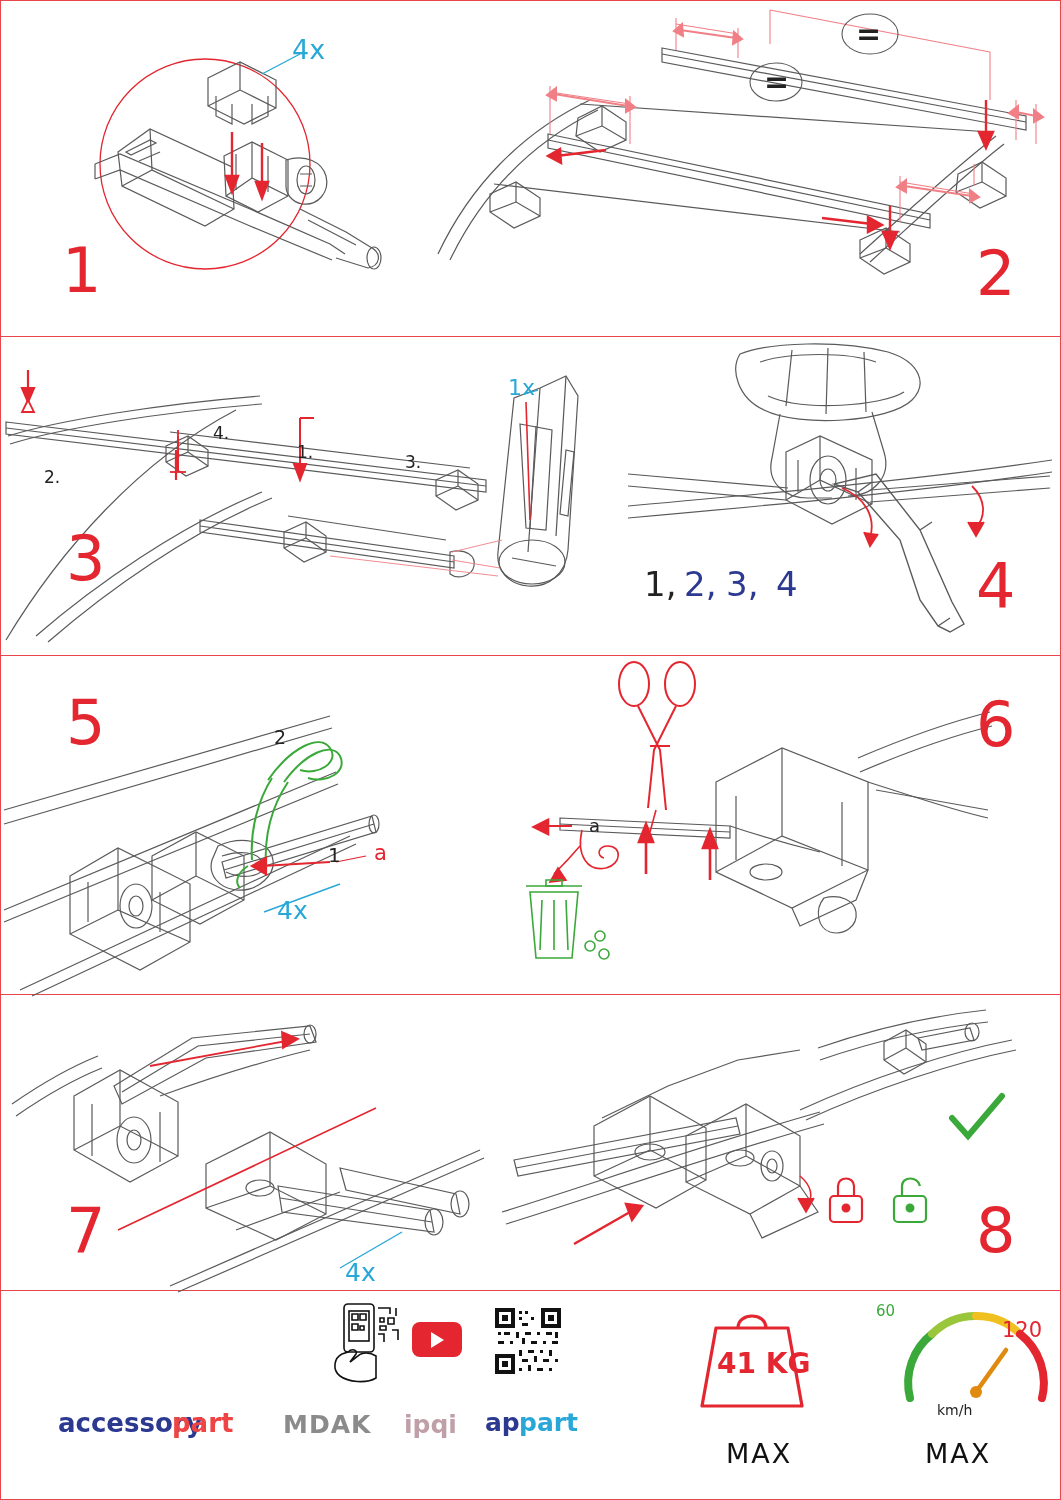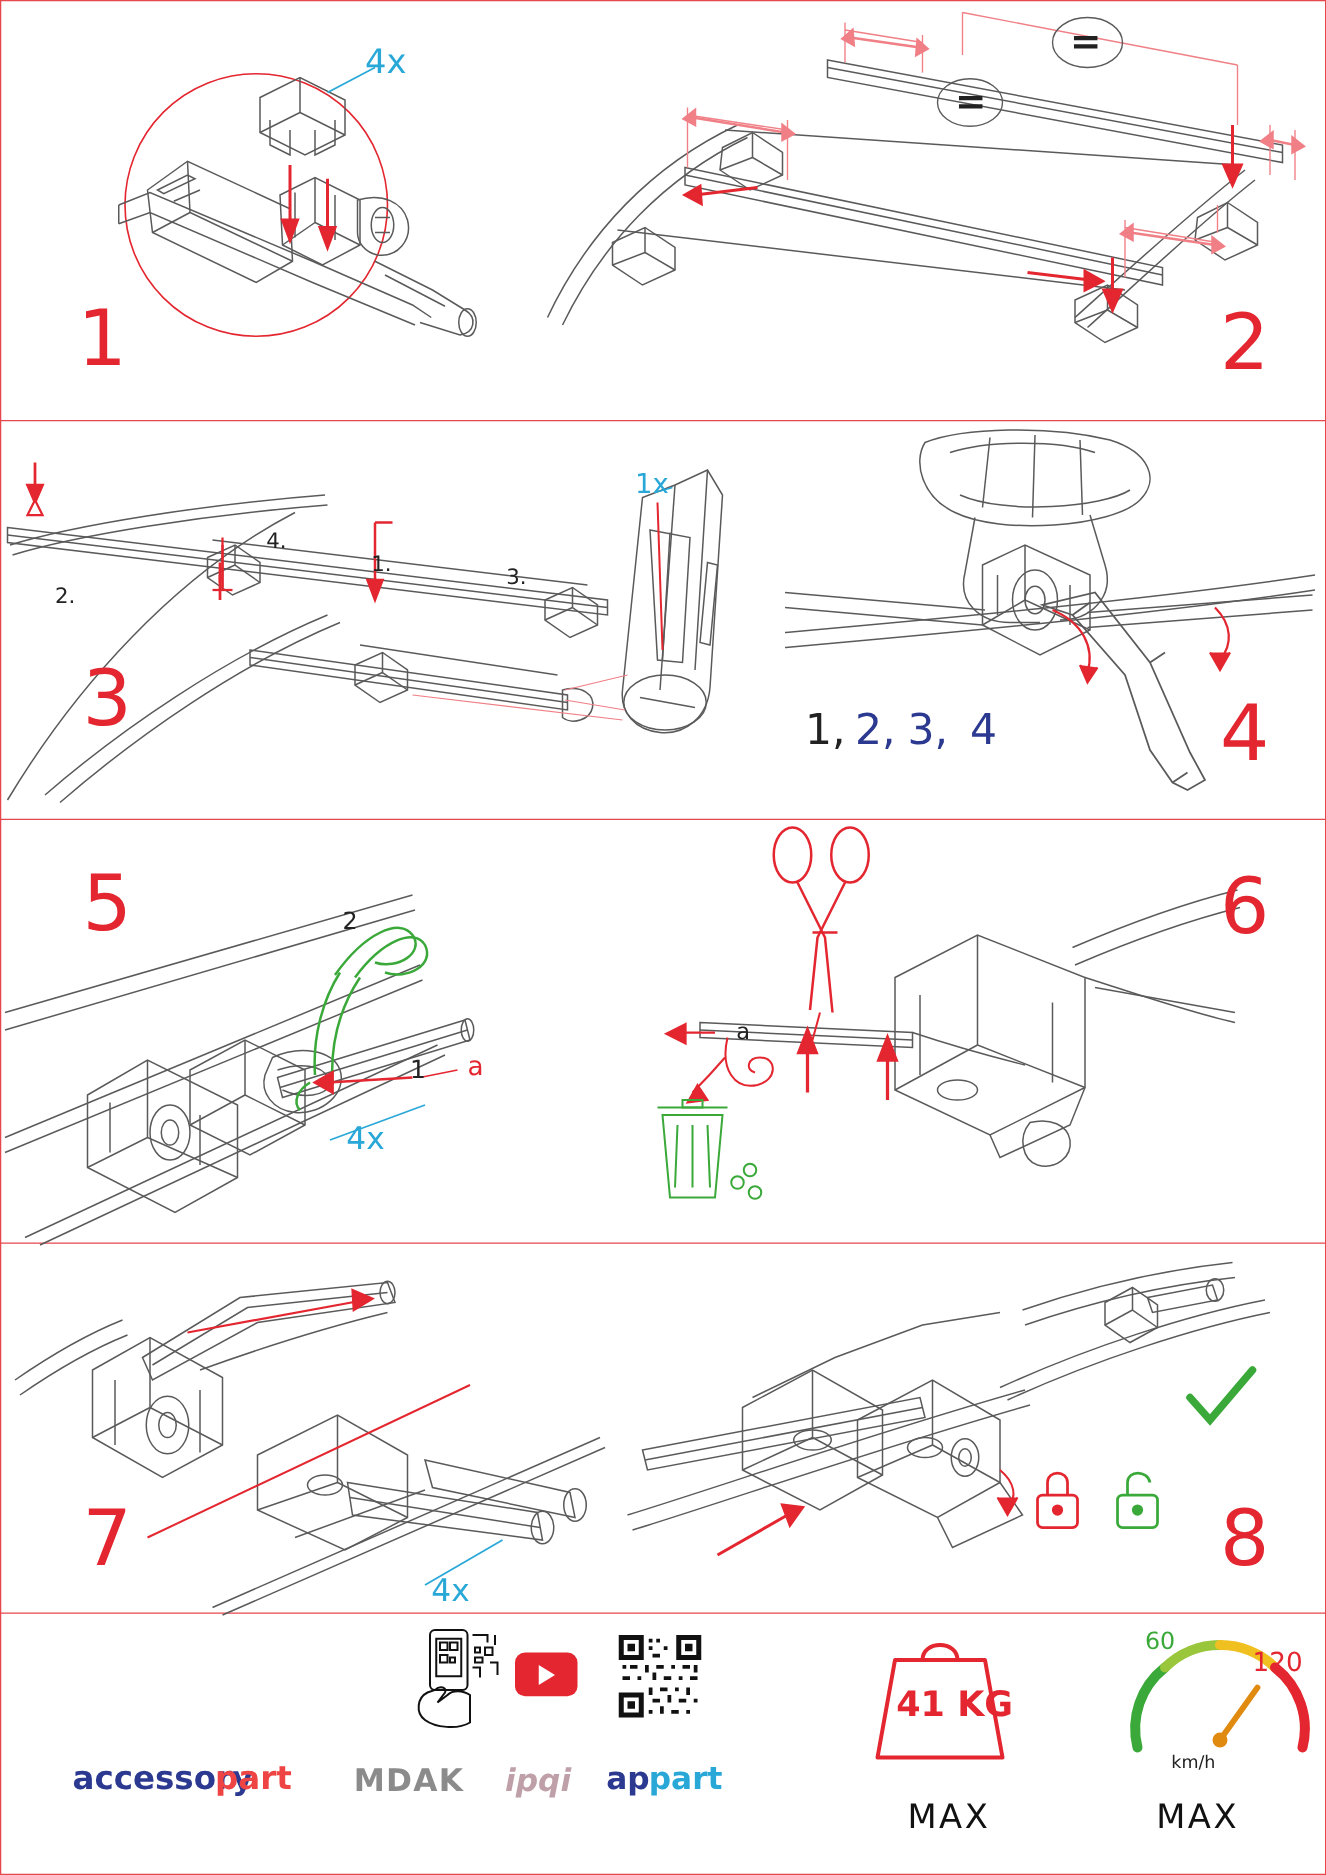--- a/index.html
+++ b/index.html
@@ -584,21 +584,21 @@
     </g>
   </svg>
   <div class="stepnum" style="left:976px;top:1200px;">8</div>
 
   <div class="footer">
 
     <div class="brandsub" style="left:58px;top:118px;color:#2b3990;">accessory</div>
     <div class="brandsub" style="left:172px;top:118px;color:#ef4444;">part</div>
 
     <div class="partner" style="left:283px;top:120px;letter-spacing:1px;">MDAK</div>
-    <div class="partner" style="left:404px;top:120px;color:#c0a0a8;font-style:italic;">ipqi</div>
+    <div class="partner" style="left:404px;top:120px;color:#c0a0a8;">ipqi</div>
     <div class="partner" style="left:485px;top:118px;color:#2b3990;">ap</div>
     <div class="partner" style="left:519px;top:118px;color:#29a8d8;">part</div>
 
     <svg viewBox="0 0 90 90" width="90" height="90" style="left:322px;top:10px;">
       <g fill="none" stroke="#111" stroke-width="1.6">
         <rect x="22" y="4" width="30" height="48" rx="4"></rect>
         <rect x="27" y="11" width="20" height="30"></rect>
         <path d="M30,14 h6 v6 h-6 z M38,14 h6 v6 h-6 z M30,24 h6 v6 h-6 z M38,26 h4 v4 h-4 z"></path>
         <path d="M56,8 h12 v6 M74,8 v8 M56,34 h6 v8 M70,30 h6 v10"></path>
         <path d="M58,18 h4 v4 h-4 z M66,18 h6 v6 h-6 z M58,26 h6 v4 h-6 z"></path>
@@ -666,20 +666,20 @@
         <path d="M24,102 A62,62 0 0 1 46,38" stroke="#3aa93a"></path>
         <path d="M46,38 A62,62 0 0 1 90,20" stroke="#9ac63b"></path>
         <path d="M90,20 A62,62 0 0 1 134,38" stroke="#f0c020"></path>
         <path d="M134,38 A62,62 0 0 1 156,102" stroke="#e3262f"></path>
       </g>
       <g fill="none" stroke="#e08a10" stroke-width="4.6" stroke-linecap="round">
         <path d="M90,96 L120,54"></path>
       </g>
       <circle cx="90" cy="96" r="6" fill="#e08a10"></circle>
     </svg>
-    <div class="lbl green" style="left:916px;top:12px;font-size:19px;">60</div>
+    <div class="lbl green" style="left:876px;top:12px;font-size:15px;">60</div>
     <div class="lbl red" style="left:1002px;top:28px;font-size:21px;">120</div>
     <div class="lbl dark" style="left:937px;top:112px;font-size:14px;">km/h</div>
     <div class="maxlbl" style="left:925px;top:148px;">MAX</div>
 
   </div>
 
 </div>
 
 </body></html>

